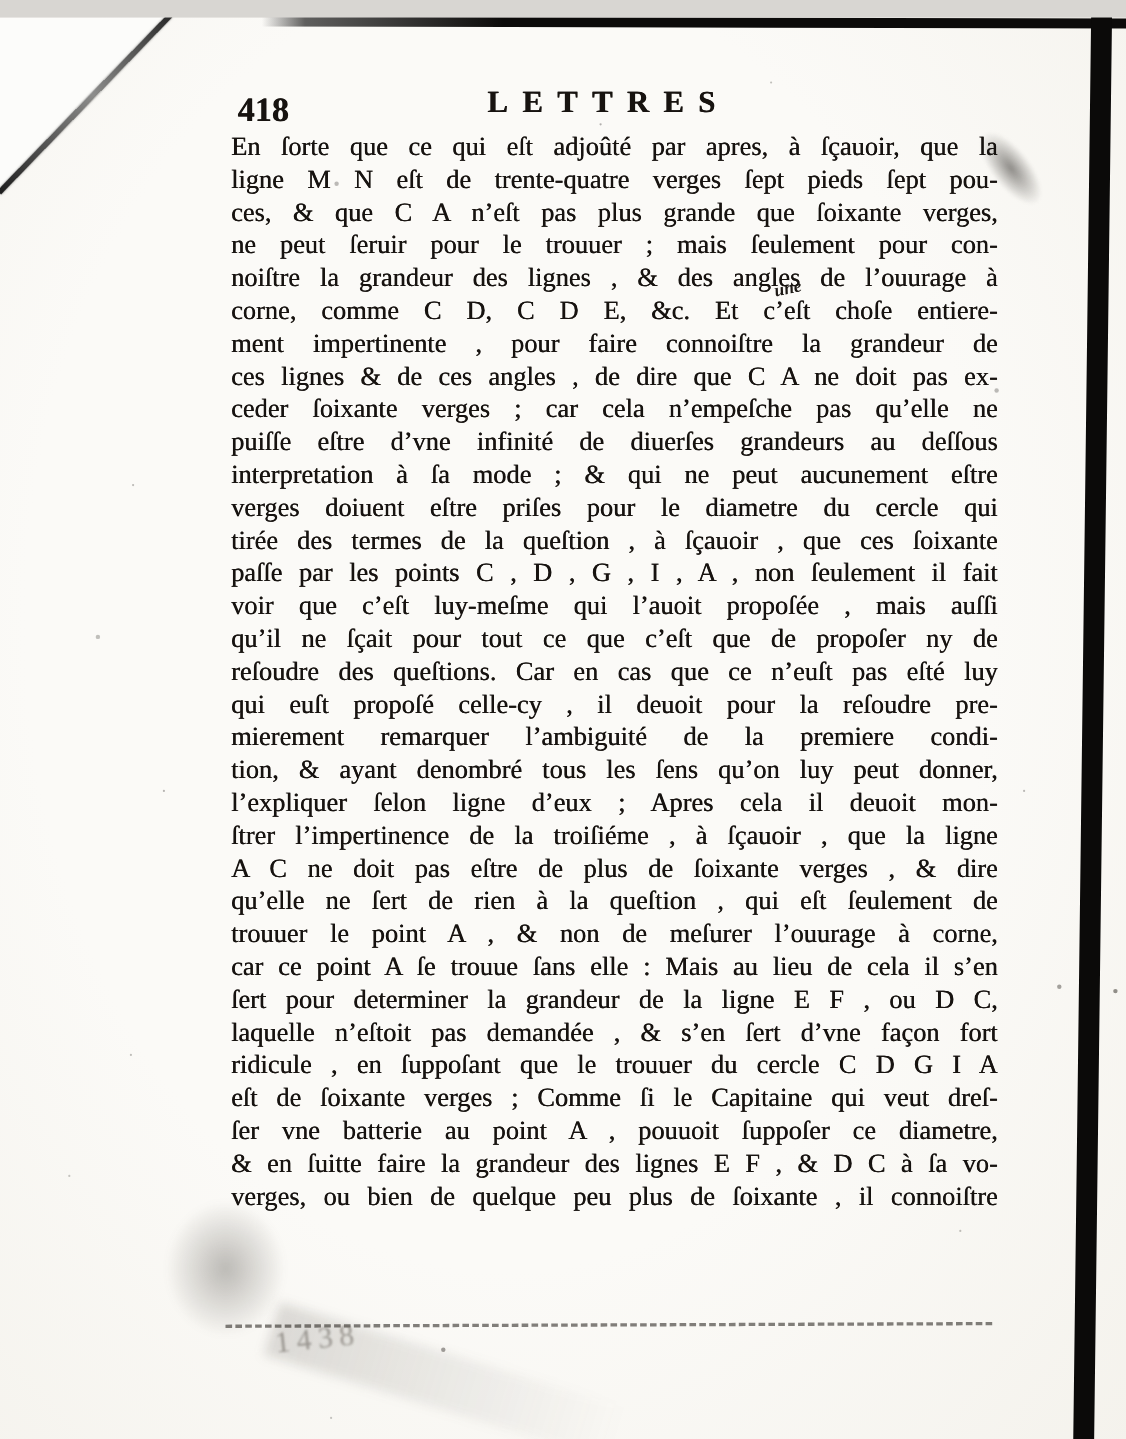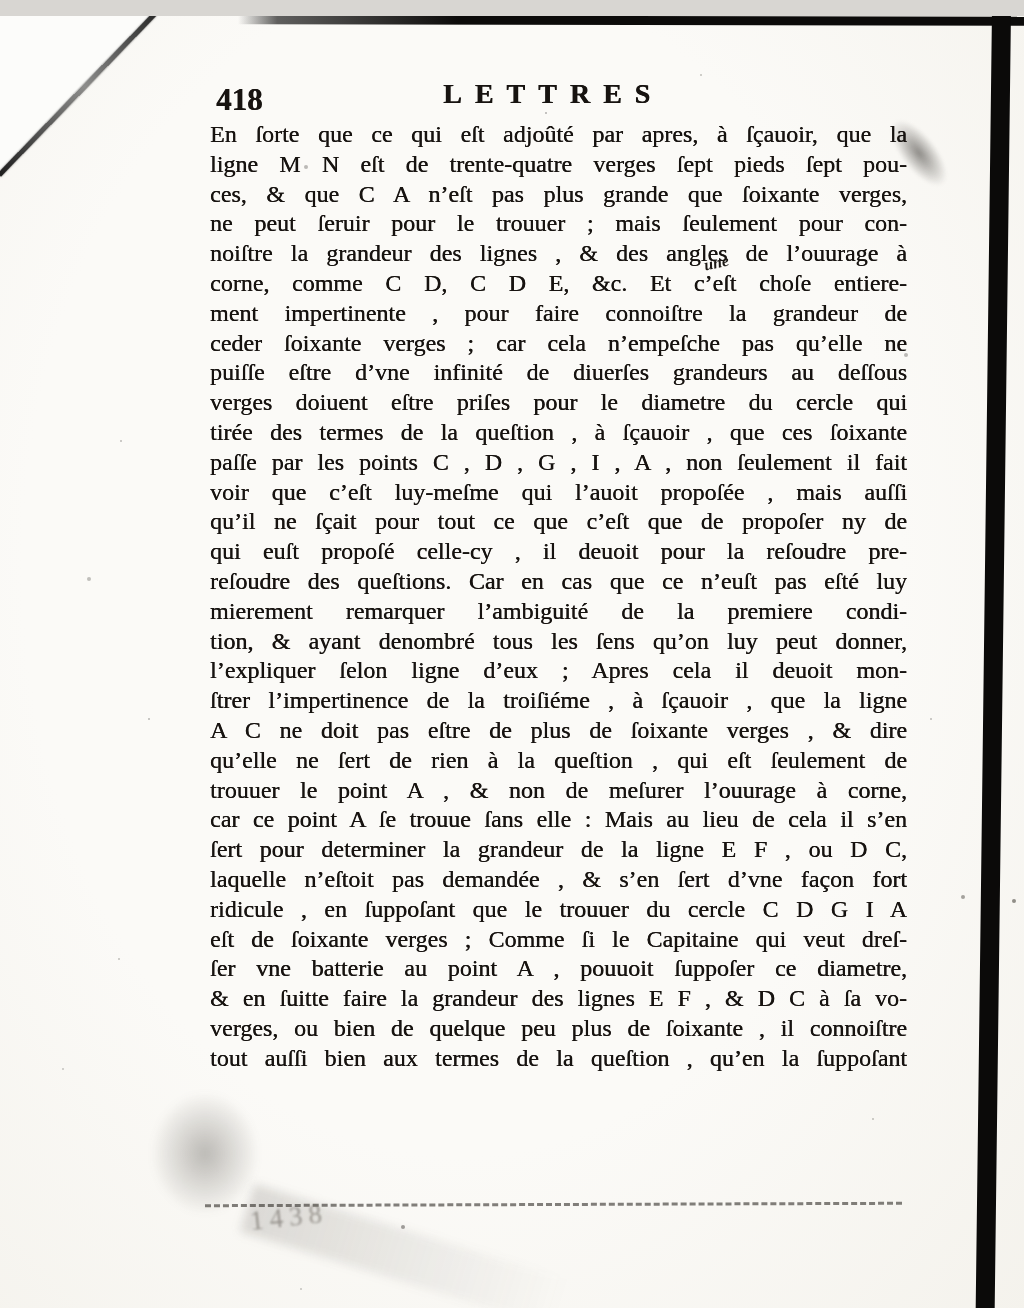--- a/index.html
+++ b/index.html
@@ -132,45 +132,46 @@
   <div class="running-head">LETTRES</div>
 
   <div class="text-block">
       <div class="text-line">En ſorte que ce qui eſt adjoûté par apres, à ſçauoir, que la</div>
       <div class="text-line">ligne M N eſt de trente-quatre verges ſept pieds ſept pou-</div>
       <div class="text-line">ces, &amp; que C A n’eſt pas plus grande que ſoixante verges,</div>
       <div class="text-line">ne peut ſeruir pour le trouuer ; mais ſeulement pour con-</div>
       <div class="text-line">noiſtre la grandeur des lignes , &amp; des angles de l’ouurage à</div>
       <div class="text-line">corne, comme C D, C D E, &amp;c. Et c’eſt choſe entiere-</div>
       <div class="text-line">ment impertinente , pour faire connoiſtre la grandeur de</div>
+      <div class="text-line">ces lignes &amp; de ces angles , de dire que C A ne doit pas ex-</div>
       <div class="text-line">ceder ſoixante verges ; car cela n’empeſche pas qu’elle ne</div>
       <div class="text-line">puiſſe eſtre d’vne infinité de diuerſes grandeurs au deſſous</div>
+      <div class="text-line">interpretation à ſa mode ; &amp; qui ne peut aucunement eſtre</div>
       <div class="text-line">verges doiuent eſtre priſes pour le diametre du cercle qui</div>
       <div class="text-line">tirée des termes de la queſtion , à ſçauoir , que ces ſoixante</div>
       <div class="text-line">paſſe par les points C , D , G , I , A , non ſeulement il fait</div>
       <div class="text-line">voir que c’eſt luy-meſme qui l’auoit propoſée , mais auſſi</div>
       <div class="text-line">qu’il ne ſçait pour tout ce que c’eſt que de propoſer ny de</div>
+      <div class="text-line">reſoudre des queſtions.  Car en cas que ce n’euſt pas eſté luy</div>
       <div class="text-line">qui euſt propoſé celle-cy , il deuoit pour la reſoudre pre-</div>
-      <div class="text-line">reſoudre des queſtions.  Car en cas que ce n’euſt pas eſté luy</div>
       <div class="text-line">mierement remarquer l’ambiguité de la premiere condi-</div>
       <div class="text-line">tion, &amp; ayant denombré tous les ſens qu’on luy peut donner,</div>
       <div class="text-line">l’expliquer ſelon ligne d’eux ;  Apres cela il deuoit mon-</div>
       <div class="text-line">ſtrer l’impertinence de la troiſiéme , à ſçauoir , que la ligne</div>
       <div class="text-line">A C ne doit pas eſtre de  plus de ſoixante verges , &amp; dire</div>
       <div class="text-line">qu’elle ne ſert de rien à la queſtion , qui eſt ſeulement de</div>
       <div class="text-line">trouuer le point A , &amp; non de meſurer l’ouurage à corne,</div>
       <div class="text-line">car ce point A ſe trouue ſans elle : Mais au lieu de cela il s’en</div>
       <div class="text-line">ſert pour determiner la grandeur de la ligne E F , ou D C,</div>
       <div class="text-line">laquelle n’eſtoit pas demandée , &amp; s’en ſert d’vne façon fort</div>
       <div class="text-line">ridicule , en ſuppoſant que le trouuer du cercle C D G I A</div>
       <div class="text-line">eſt de ſoixante verges ; Comme ſi le Capitaine qui veut dreſ-</div>
       <div class="text-line">ſer vne batterie au point A , pouuoit ſuppoſer ce diametre,</div>
       <div class="text-line">&amp; en ſuitte faire la grandeur des lignes E F , &amp; D C à ſa vo-</div>
       <div class="text-line">verges, ou bien de quelque peu plus de ſoixante , il connoiſtre</div>
-      <div class="text-line">tout auſſi bien aux termes de la queſtion , qu’en la ſuppoſant</div>
     </div>
 
   <div class="handwritten-note">une</div>
 
   <div class="underline-artifact"></div>
   <div class="show-through">1438</div>
 
 </div>
 
 </body></html>

